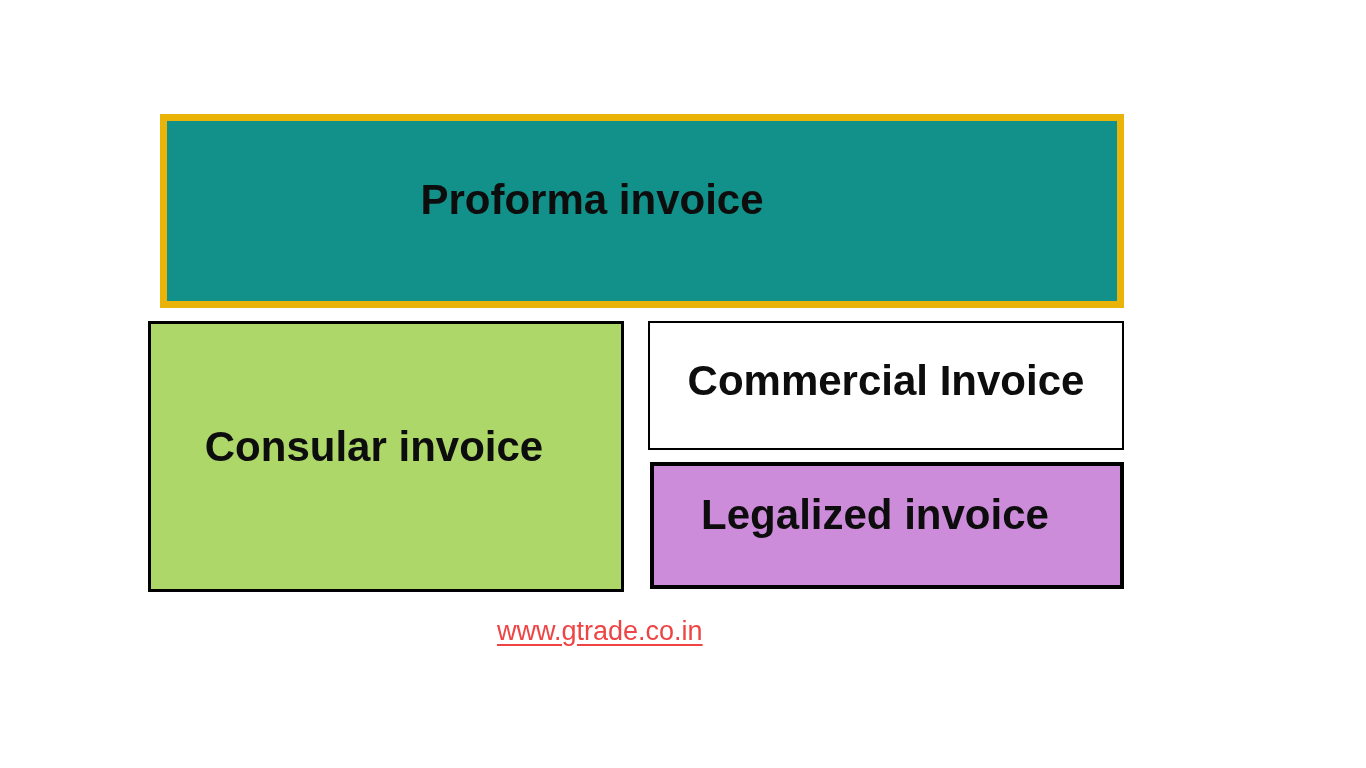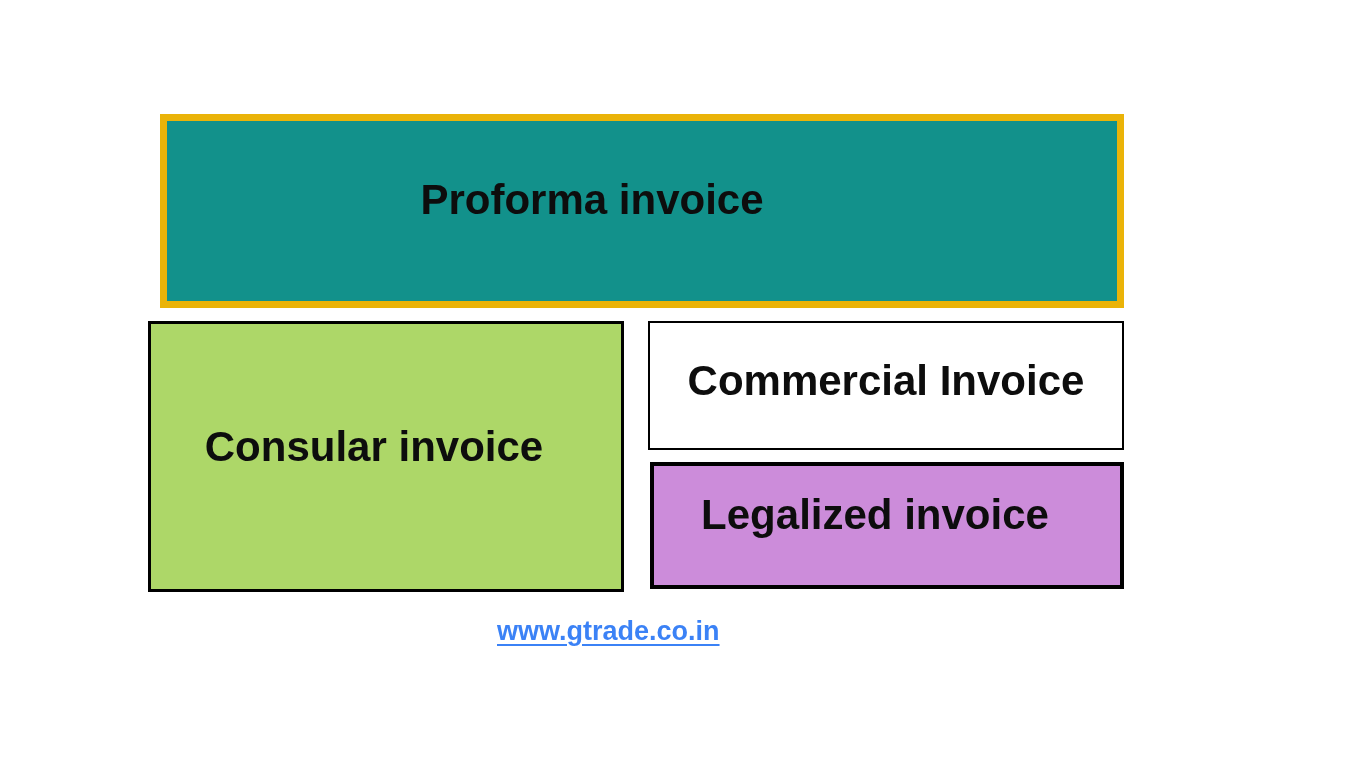--- a/index.html
+++ b/index.html
@@ -65,22 +65,22 @@
     border: 4px solid #000000;
     padding-bottom: 22px;
     padding-right: 24px;
     margin-left: 16px;
   }
   .site-link {
     position: absolute;
     left: 497px;
     top: 616px;
     font-size: 27px;
-    font-weight: 700;
-    color: #3b82f6;
+    font-weight: 400;
+    color: #ef4444;
     text-decoration: underline;
     text-underline-offset: 4px;
     white-space: nowrap;
     cursor: pointer;
   }
 </style>
 </head>
 <body>
 
 <div class="canvas">

